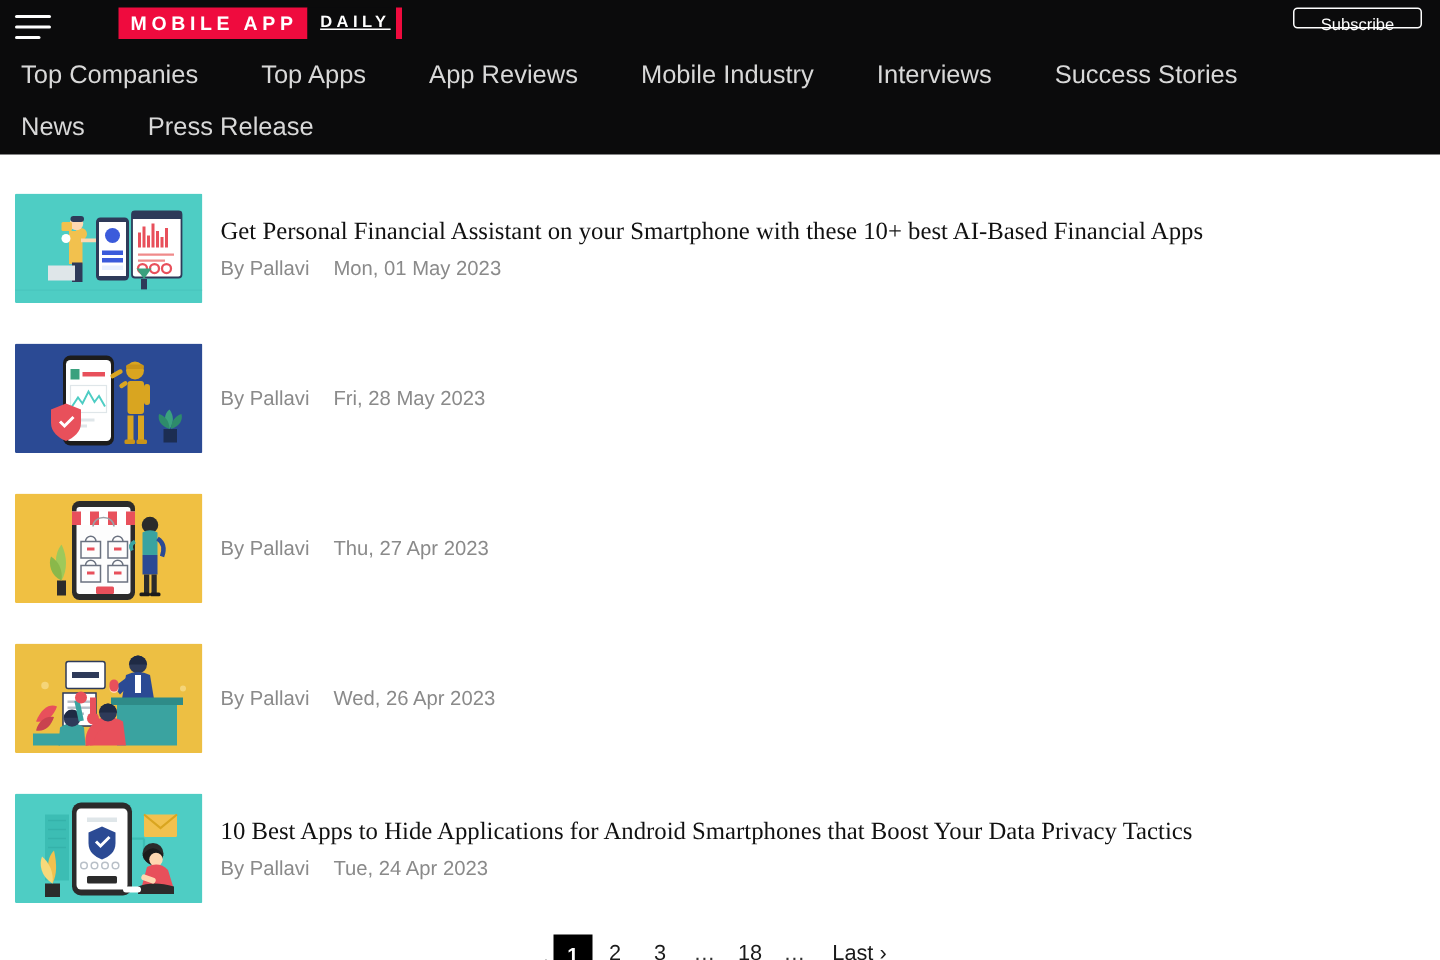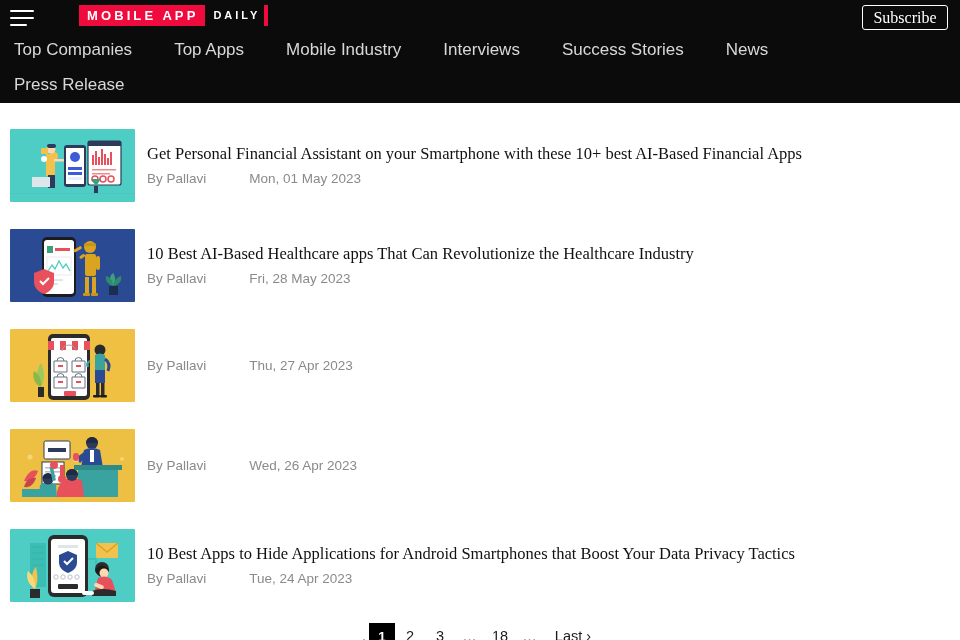--- a/index.html
+++ b/index.html
@@ -60,37 +60,38 @@
   }
   .logo-mark2 {
     background: #0b0b0c;
     color: #ffffff;
     font-size: 11px;
     font-weight: 700;
     letter-spacing: 3px;
     padding: 0 2px 0 8px;
     display: flex; align-items: center;
     line-height: 1;
+    text-decoration: underline;
   }
   .logo-bar {
     width: 4px;
     background: #ef0b3e;
     margin-left: 2px;
   }
 
   .subscribe-btn {
     position: absolute;
     right: 12px; top: 5px;
-    width: 86px; height: 25px;
+    width: 86px; height: 14px;
     border: 1.5px solid #ffffff;
     border-radius: 3px;
     background: transparent;
     color: #ffffff;
-    font-size: 16px;
-    font-family: Liberation Serif, serif;
+    font-size: 11px;
+    font-family: Liberation Sans, sans-serif;
     cursor: pointer;
     padding: 0;
     line-height: 22px;
   }
 
   .nav {
     position: absolute;
     left: 0; top: 32px;
     width: 960px;
     padding: 0 14px;
@@ -145,21 +146,21 @@
     line-height: 1.2;
     margin: 0 0 8px 0;
     cursor: pointer;
   }
   .article-meta {
     display: flex;
     align-items: center;
     font-size: 13.5px;
     color: #8a8a8a;
   }
-  .meta-author { margin-right: 43px; }
+  .meta-author { margin-right: 16px; }
 
   
   .pagination {
     display: flex;
     align-items: center;
     justify-content: center;
     gap: 0;
     margin-top: 8px;
   }
   .page-dot {
@@ -206,20 +207,21 @@
       <div class="logo-mark2">DAILY</div>
       <div class="logo-bar"></div>
     </div>
 
     <button class="subscribe-btn">Subscribe</button>
   </div>
 
   <nav class="nav">
     <div class="nav-item">Top Companies</div>
     <div class="nav-item">Top Apps</div>
+    <div class="nav-item">App Reviews</div>
     <div class="nav-item">Mobile Industry</div>
     <div class="nav-item">Interviews</div>
     <div class="nav-item">Success Stories</div>
     <div class="nav-item">News</div>
     <div class="nav-item">Press Release</div>
     <div class="nav-item advertise">Advertise</div>
   </nav>
 </div>
 
 <div class="list">
@@ -296,21 +298,20 @@
         <rect x="82" y="48" width="4" height="17" fill="#d9a520"></rect>
         <rect x="73" y="64" width="7" height="3" rx="1" fill="#c99418"></rect>
         <rect x="81" y="64" width="7" height="3" rx="1" fill="#c99418"></rect>
         <rect x="99" y="57" width="9" height="9" fill="#1c2d52"></rect>
         <path d="M103 57 c-4 -5 -4 -10 0 -13 c3 4 3 9 0 13" fill="#3aa17e"></path>
         <path d="M103 57 c-6 -2 -8 -6 -7 -10 c4 1 7 5 7 10" fill="#2e8b6b"></path>
         <path d="M104 57 c6 -2 8 -6 7 -10 c-4 1 -7 5 -7 10" fill="#2e8b6b"></path>
       </svg>
     </div>
     <div class="article-text">
-      <div class="article-title">10 Best AI-Based Healthcare apps That Can Revolutionize the Healthcare Industry</div>
       <div class="article-meta">
         <span class="meta-author">By Pallavi</span>
         <span>Fri, 28 May 2023</span>
       </div>
     </div>
   </div>
 
   <div class="article-row">
     <div class="thumb">
       <svg viewBox="0 0 125 73" xmlns="http://www.w3.org/2000/svg">

